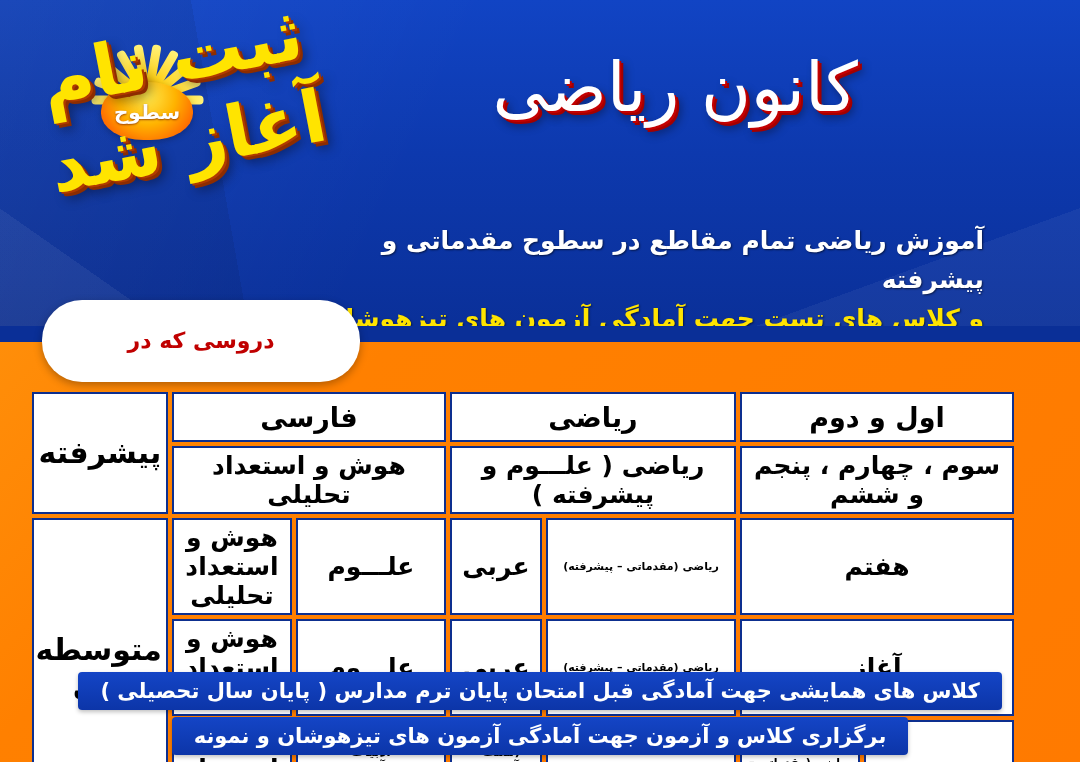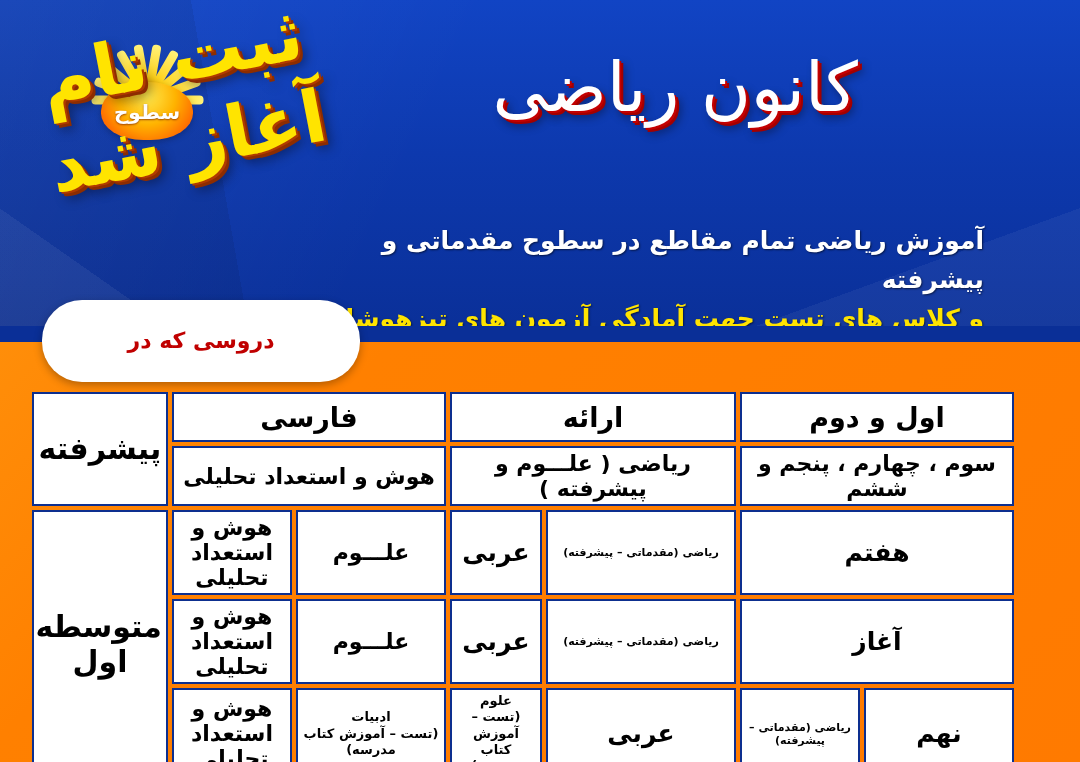--- a/index.html
+++ b/index.html
@@ -193,21 +193,21 @@
     color: #000000;
     font-weight: bold;
     padding: 3px 4px;
     height: 40px;
   }
   td.level {
     font-size: 30px;
     line-height: 1.15;
   }
   td.cell {
-    font-size: 22px;
+    font-size: 25px;
   }
   td.cell.tiny {
     font-size: 13px;
     line-height: 1.25;
     font-weight: bold;
   }
   td.cell.mid {
     font-size: 11px;
   }
   td.cell.grade {
@@ -286,21 +286,21 @@
         <col style="width:120px">
         <col style="width:190px">
         <col style="width:92px">
         <col style="width:150px">
         <col style="width:120px">
         <col style="width:136px">
       </colgroup>
       <tbody id="table-body">
           <tr>
             <td class="cell big" colspan="2">اول و دوم</td>
-            <td class="cell big" colspan="2">ارائه</td>
+            <td class="cell big" colspan="2">ریاضی</td>
             <td class="cell big" colspan="2">فارسی</td>
             <td class="level" rowspan="2">پیشرفته</td>
           </tr>
           <tr>
             <td class="cell" colspan="2">سوم ، چهارم ، پنجم و ششم</td>
             <td class="cell" colspan="2">ریاضی ( علـــوم و پیشرفته )</td>
             <td class="cell" colspan="2">هوش و استعداد تحلیلی</td>
           </tr>
           <tr>
             <td class="cell grade" colspan="2">هفتم</td>
@@ -322,14 +322,18 @@
             <td class="cell mid">ریاضی (مقدماتی – پیشرفته)</td>
             <td class="cell grade">عربی</td>
             <td class="cell tiny">علوم<br>(تست – آموزش کتاب مدرسه)</td>
             <td class="cell tiny">ادبیات<br>(تست – آموزش کتاب مدرسه)</td>
             <td class="cell">هوش و استعداد تحلیلی</td>
           </tr>
         </tbody>
     </table>
   </div>
 
+  <div class="notes">
+    <div class="note-bar">کلاس های همایشی جهت آمادگی قبل امتحان پایان ترم مدارس ( پایان سال تحصیلی )</div>
+    <div class="note-bar">برگزاری کلاس و آزمون  جهت آمادگی آزمون های تیزهوشان و نمونه</div>
+  </div>
 
 </div>
 
 </body></html>

